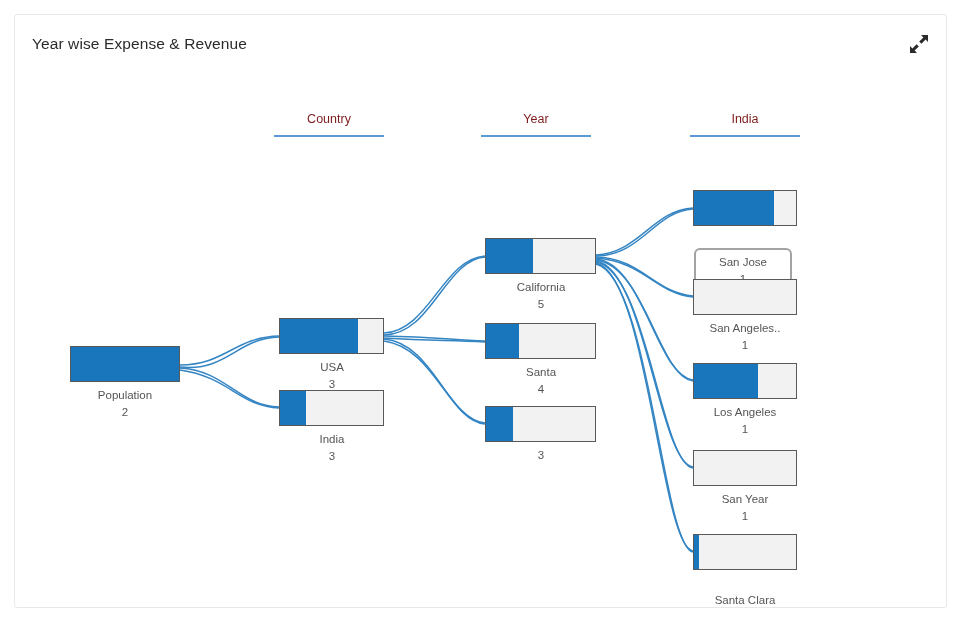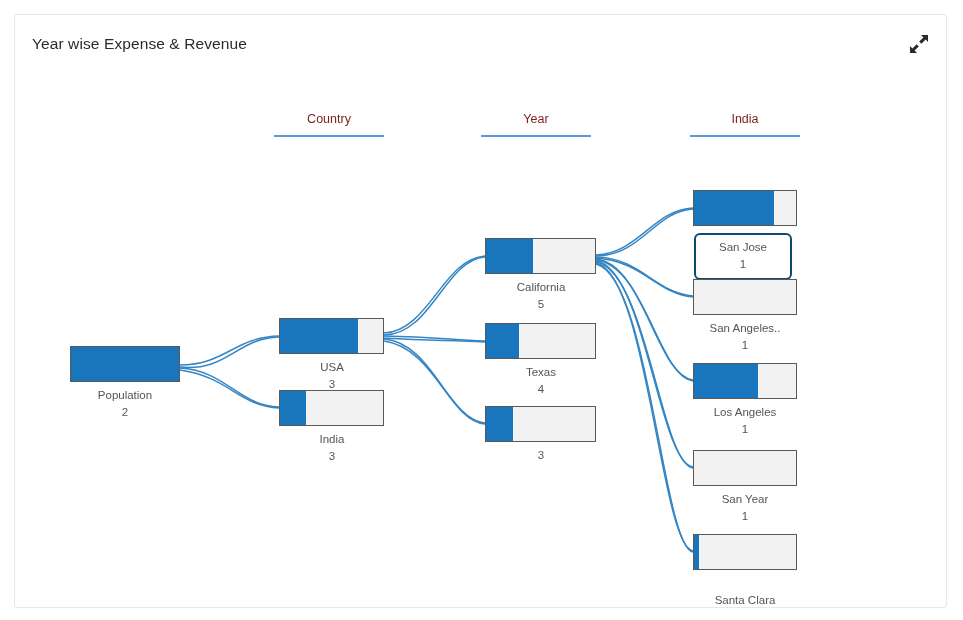--- a/index.html
+++ b/index.html
@@ -123,24 +123,25 @@
     white-space: nowrap;
   }
   .node-label .lab-name { display: block; }
   .node-label .lab-val  { display: block; }
 
   .node-label.highlight {
     box-sizing: border-box;
     width: auto;
     min-width: 98px;
     padding: 4px 10px 5px 10px;
-    border: 2px solid #0c4a6e;
+    border: 2px solid #a3a3a3;
     border-radius: 6px;
     background: #ffffff;
     cursor: pointer;
+    margin-top: 15px;
   }
 </style>
 </head>
 <body>
 
 <div id="app">
 
   <div class="card">
 
     <div class="card-title">Year wise Expense &amp; Revenue</div>
@@ -242,21 +243,21 @@
           <span class="lab-name">California</span>
           <span class="lab-val">5</span>
         </div>
       </div>
 
       <div class="node" style="left:470px; top:308px;">
         <div class="node-bar" style="width:111px; height:36px;">
           <div class="node-fill" style="width:30%;"></div>
         </div>
         <div class="node-label" style="left:-24px; top:41px;">
-          <span class="lab-name">Texas</span>
+          <span class="lab-name">Santa</span>
           <span class="lab-val">4</span>
         </div>
       </div>
 
       <div class="node" style="left:470px; top:391px;">
         <div class="node-bar" style="width:111px; height:36px;">
           <div class="node-fill" style="width:25%;"></div>
         </div>
         <div class="node-label" style="left:-24px; top:41px;">
           <span class="lab-val">3</span>

